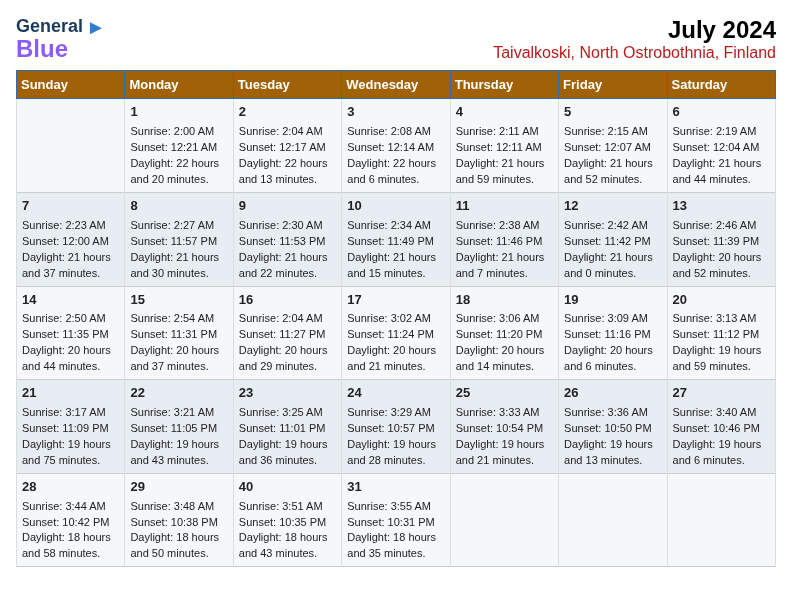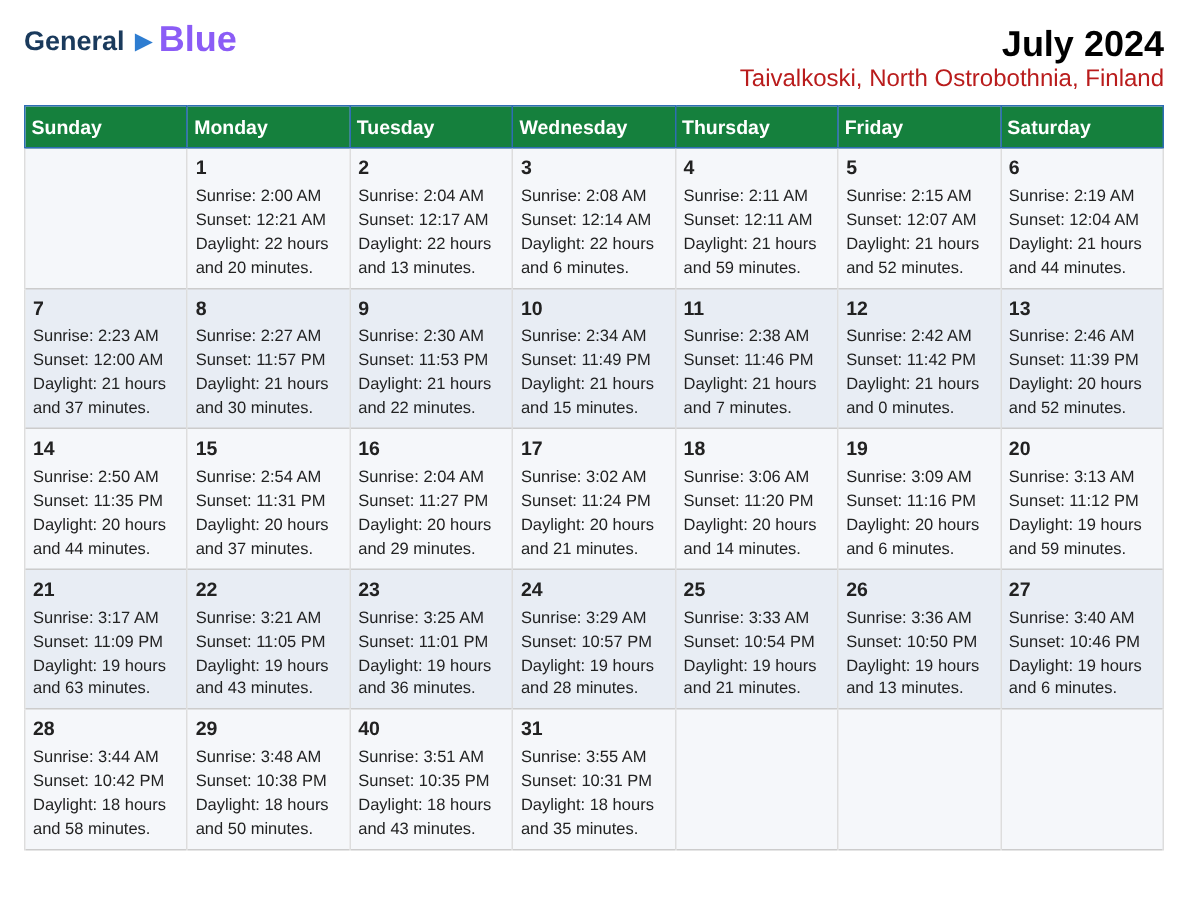--- a/index.html
+++ b/index.html
@@ -27,21 +27,21 @@
     .subtitle {
       font-size: 16px;
       color: #b91c1c;
     }
     .calendar {
       width: 100%;
       border-collapse: collapse;
       font-size: 11px;
     }
     .calendar thead tr {
-      background-color: #15803d;
+      background-color: #a16207;
       color: #fff;
     }
     .calendar thead th {
       padding: 6px 4px;
       text-align: left;
       font-size: 13px;
       font-weight: bold;
       border: 1px solid #2e6db4;
     }
     .calendar tbody tr {
@@ -67,21 +67,21 @@
       font-size: 13px;
       display: block;
       margin-bottom: 2px;
     }
     .logo-wrapper {
       display: flex;
       align-items: center;
     }
     .logo-text {
       display: flex;
-      flex-direction: row;
+      flex-direction: column;
       line-height: 1.1;
     }
     .logo-top {
       display: flex;
       align-items: center;
     }
   </style>
 </head>
 <body>
 
@@ -260,21 +260,21 @@
           <div>Daylight: 19 hours</div>
           <div>and 59 minutes.</div>
         </td>
       </tr>
       <tr>
         <td>
           <span class="day-num">21</span>
           <div>Sunrise: 3:17 AM</div>
           <div>Sunset: 11:09 PM</div>
           <div>Daylight: 19 hours</div>
-          <div>and 63 minutes.</div>
+          <div>and 75 minutes.</div>
         </td>
         <td>
           <span class="day-num">22</span>
           <div>Sunrise: 3:21 AM</div>
           <div>Sunset: 11:05 PM</div>
           <div>Daylight: 19 hours</div>
           <div>and 43 minutes.</div>
         </td>
         <td>
           <span class="day-num">23</span>

